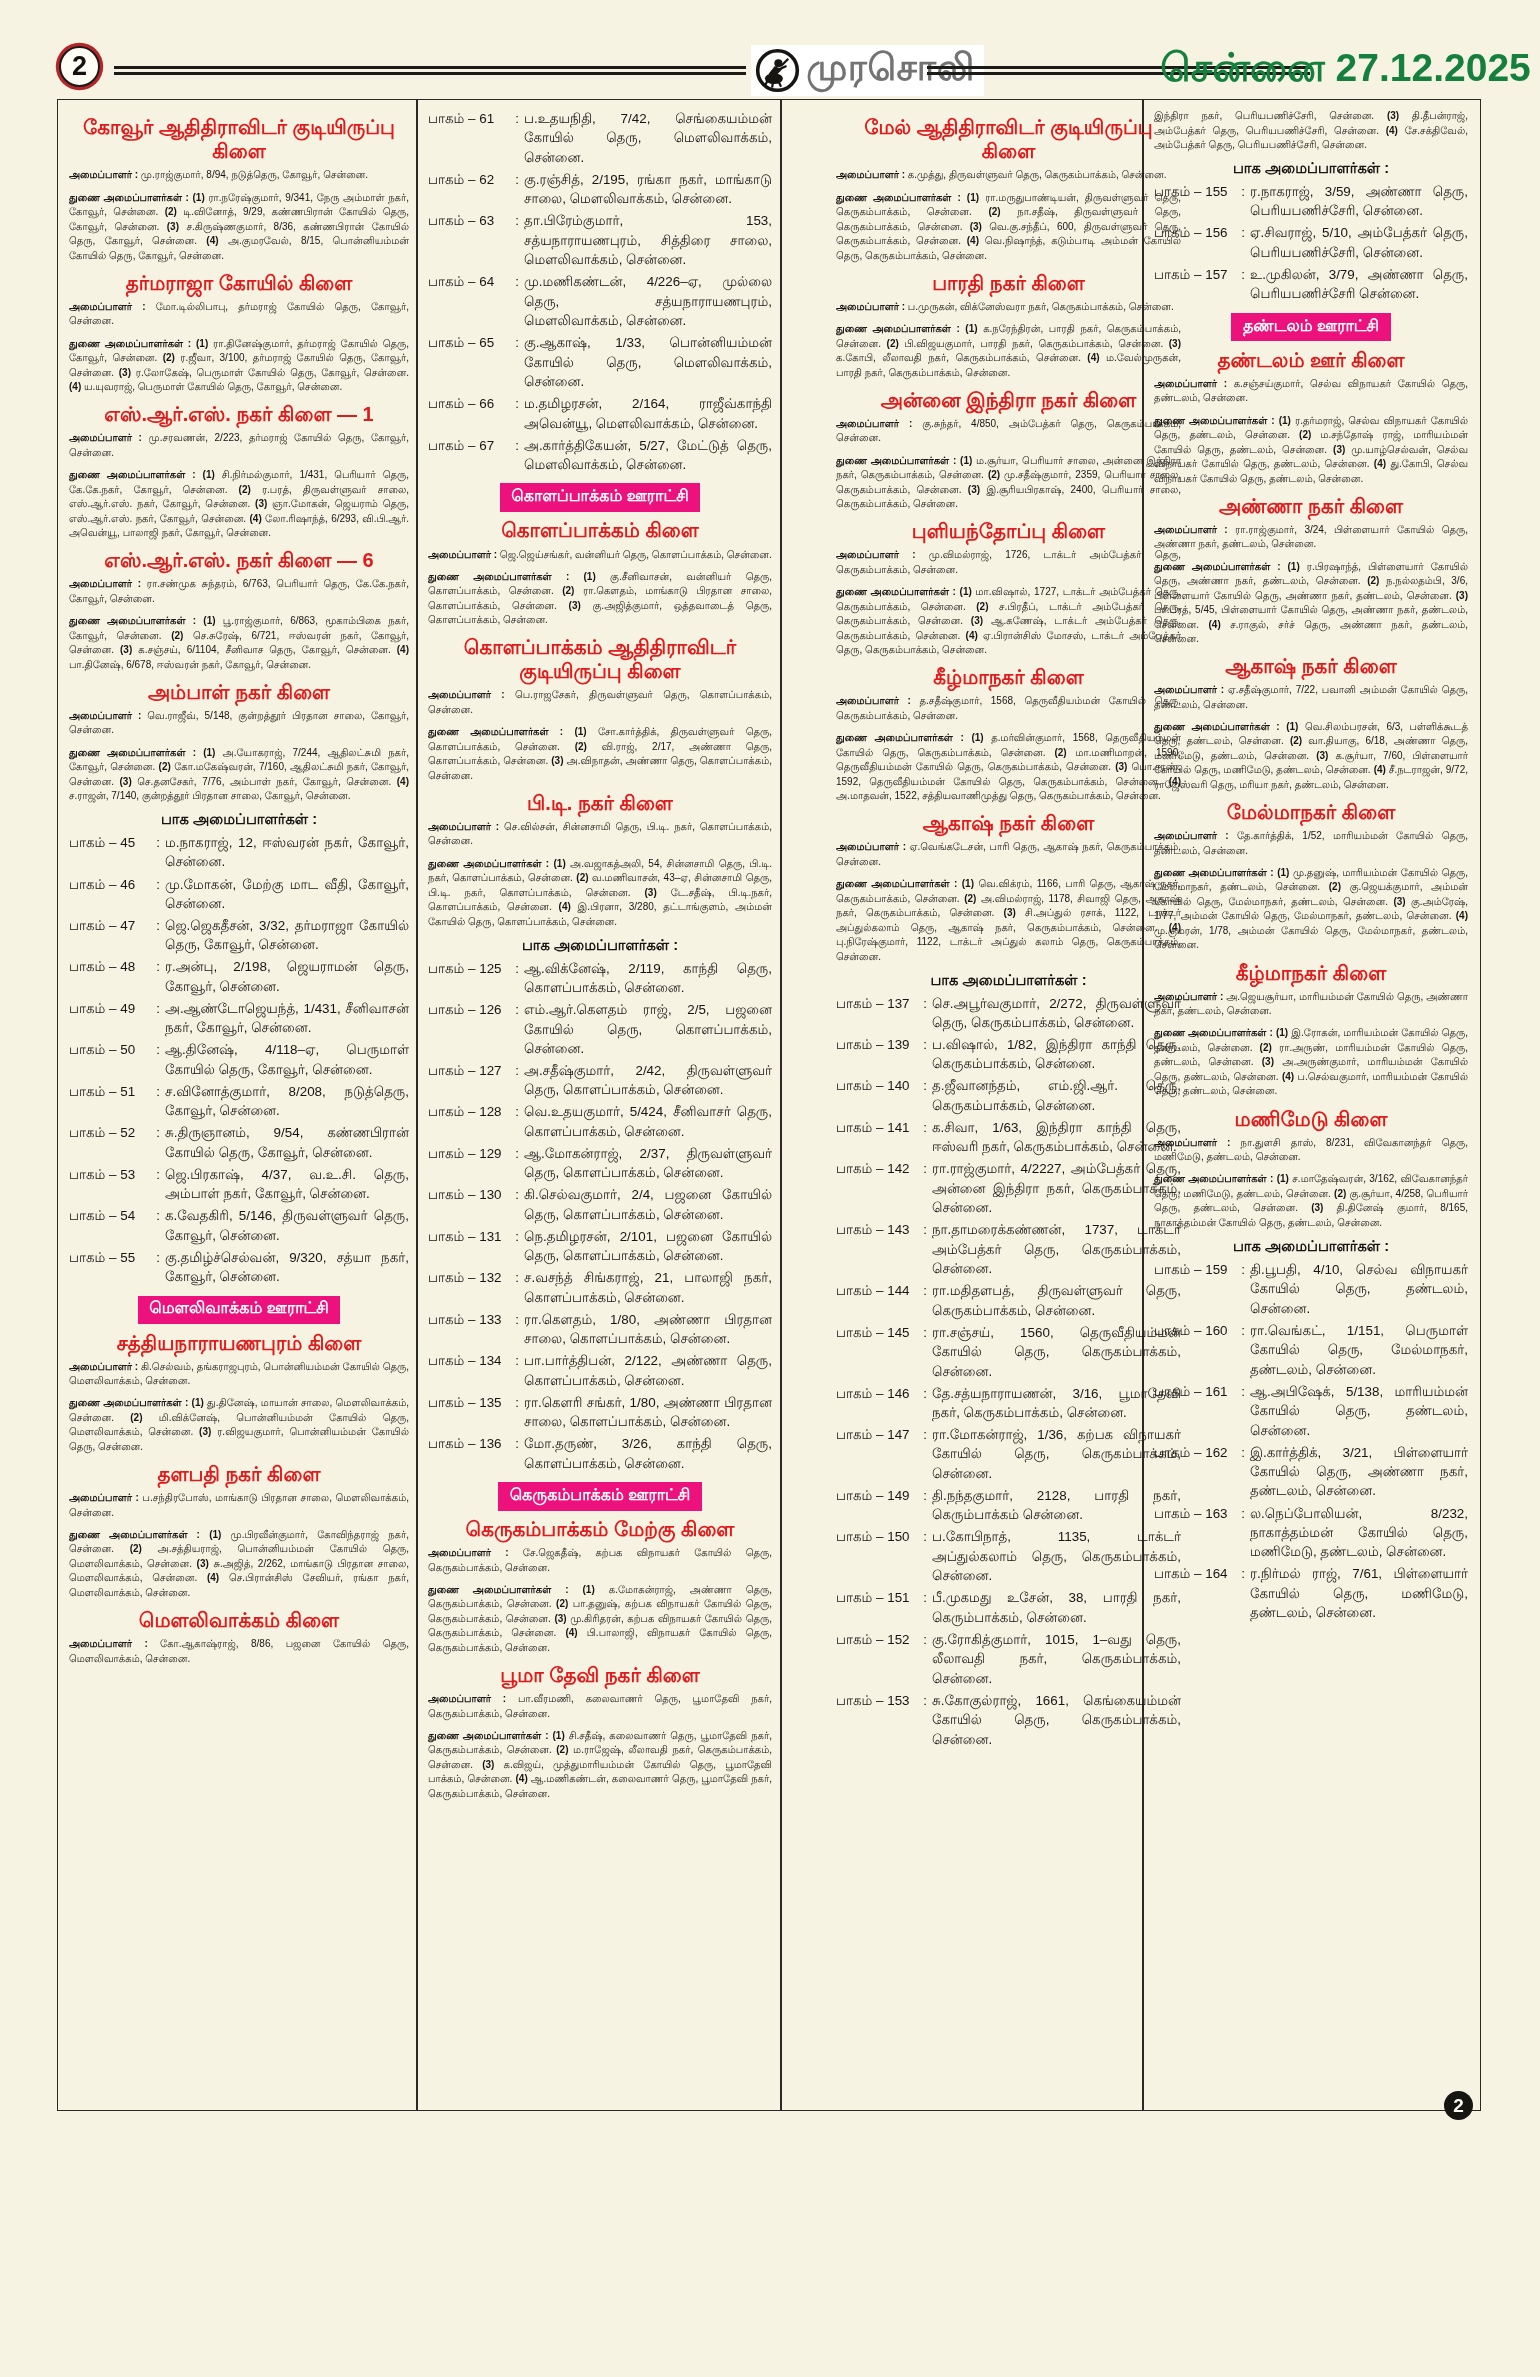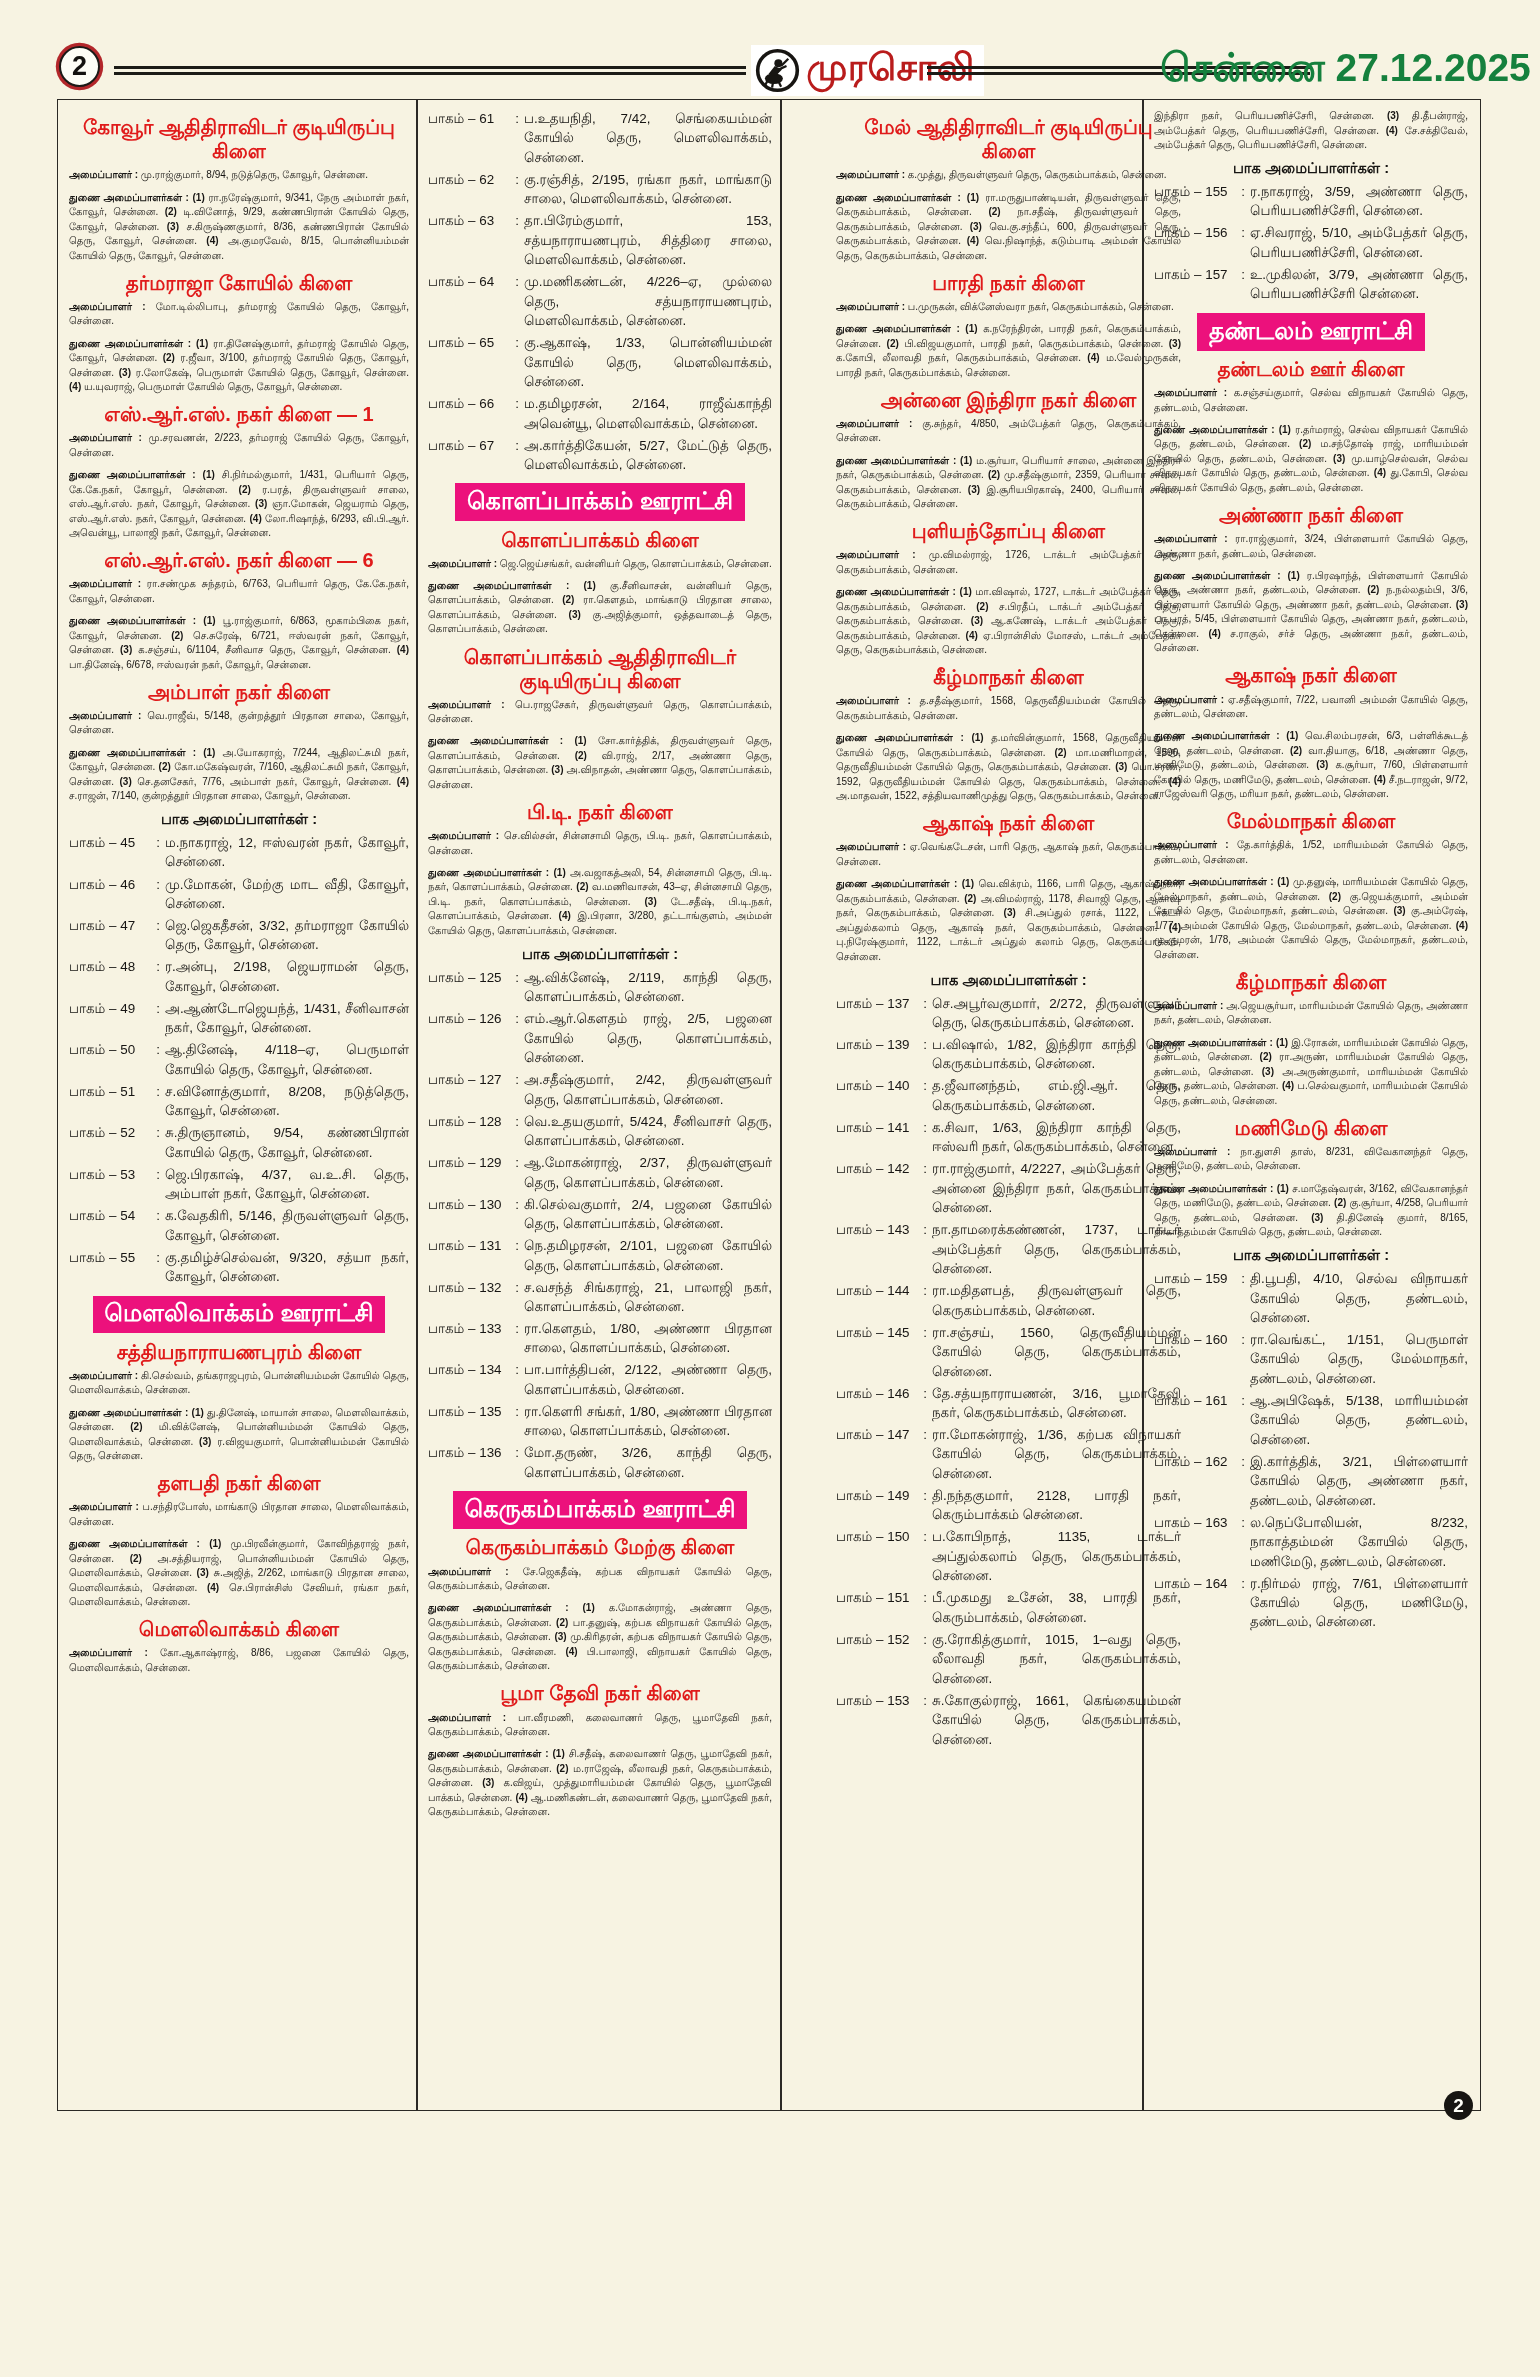--- a/index.html
+++ b/index.html
@@ -19,41 +19,41 @@
     font-size:27px;font-weight:bold;color:#131210;
   }
   .rule{position:absolute;height:0;border-top:3.2px solid #1c1b17;border-bottom:3.2px solid #1c1b17;padding-top:2.6px;background:transparent;}
   .rule.left{left:114px;top:66px;width:632px;}
   .rule.right{left:927px;top:66px;width:383px;}
   .mast-center{
     position:absolute;left:751px;top:45px;height:51px;background:#ffffff;
     display:flex;align-items:center;gap:6.4px;padding:0 9px 0 3.8px;
   }
   .mast-logo{width:45px;height:45px;flex:0 0 auto;}
-  .mast-title{font-size:37px;font-weight:bold;color:#b91c1c;letter-spacing:0.6px;white-space:nowrap;}
+  .mast-title{font-size:37px;font-weight:bold;color:#737373;letter-spacing:0.6px;white-space:nowrap;}
   .dateline{
     position:absolute;right:10.2px;top:46px;font-size:39px;font-weight:bold;color:#15803d;white-space:nowrap;
   }
   
   .content-box{
     position:absolute;left:57px;top:99px;width:1422px;height:2010px;
     border:1.9px solid #2b2925;background:#f7f3e2;overflow:hidden;
   }
   .divider{position:absolute;top:0;bottom:0;width:1.9px;background:#2b2925;}
   .d1{left:358px;} .d2{left:722px;} .d3{left:1084px;}
   .col{position:absolute;top:0;height:2010px;overflow:hidden;padding-top:9px;box-sizing:border-box;}
   #col1{left:11px;width:340px;}
   #col2{left:370px;width:344px;}
   #col3{left:731px;width:345px;margin-left:47px;}
   #col4{left:1096px;width:314px;}
   
   .banner-wrap{text-align:center;margin:9px 0 3.8px 0;}
   .banner{
     display:inline-block;background:#ec117c;color:#ffffff;
-    font-size:24px;font-weight:bold;padding:3.8px 11.5px 6.4px 11.5px;line-height:1.15;
+    font-size:16px;font-weight:bold;padding:3.8px 11.5px 6.4px 11.5px;line-height:1.15;
   }
   .branch-head{
     color:#e01b1b;font-size:20px;font-weight:bold;text-align:center;
     margin:6.4px 3.8px 5.1px 3.8px;line-height:1.2;
   }
   .sub-head{font-size:14.7px;font-weight:bold;text-align:center;margin:3.8px 0 3.8px 0;}
   .para{
     font-size:10px;line-height:1.45;text-align:justify;margin:0 0 7.7px 0;
     word-break:break-word;
   }

